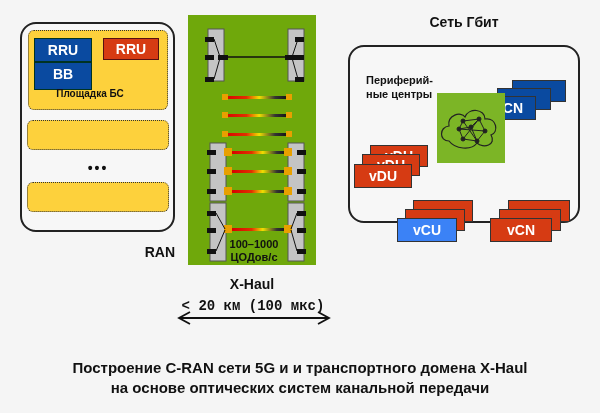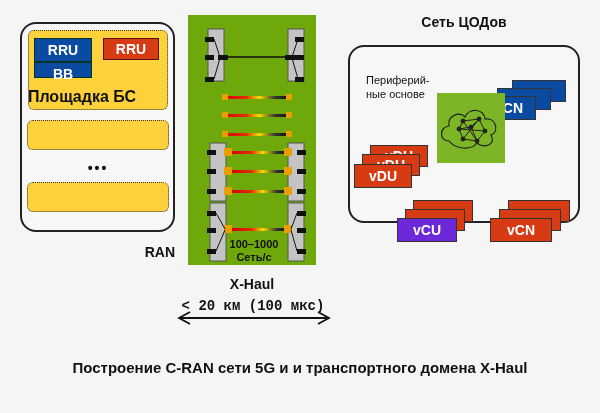--- a/index.html
+++ b/index.html
@@ -17,23 +17,23 @@
   .dc-box { left:348px; top:45px; width:232px; height:178px; border:2px solid #222; border-radius:16px; background:#f7f7f7; box-sizing:border-box; }
   .stack { position:absolute; }
   .stack div { position:absolute; box-sizing:border-box; border:1px solid #333;margin-top:32px; }
 </style>
 </head>
 <body>
 
 <div class="abs ran-box"></div>
 <div class="abs site" style="left:28px;top:30px;width:140px;height:80px;"></div>
 <div class="abs blue-box" style="left:34px;top:38px;width:58px;height:24px;line-height:22px;">RRU</div>
-<div class="abs blue-box" style="left:34px;top:62px;width:58px;height:16px;line-height:22px;">BB</div>
+<div class="abs blue-box" style="left:34px;top:62px;width:58px;height:28px;line-height:22px;">BB</div>
 <div class="abs red-box" style="left:103px;top:38px;width:56px;height:22px;line-height:20px;">RRU</div>
-<div class="abs label" style="left:12px;top:88px;width:140px;font-size:16px;">Площадка БС</div>
+<div class="abs label" style="left:20px;top:88px;width:140px;font-size:10px;">Площадка БС</div>
 <div class="abs site" style="left:27px;top:120px;width:142px;height:30px;"></div>
 <div class="abs label" style="left:28px;top:160px;width:140px;font-size:14px;letter-spacing:2px;">•••</div>
 <div class="abs site" style="left:27px;top:182px;width:142px;height:30px;"></div>
 <div class="abs label" style="left:20px;top:244px;width:155px;font-size:14px;text-align:right;">RAN</div>
 
 <div class="abs xhaul"></div>
 <svg class="abs" style="left:188px;top:15px;" width="128" height="250">
   <defs>
     <linearGradient id="fg" x1="0" x2="1">
       <stop offset="0" stop-color="#d80000"></stop>
@@ -107,35 +107,35 @@
     <rect x="109" y="196" width="9" height="5" fill="#111"></rect>
       <rect x="109" y="213" width="9" height="5" fill="#111"></rect>
       <rect x="109" y="234" width="9" height="5" fill="#111"></rect>
     <rect x="96" y="210" width="8" height="8" fill="#e8a000"></rect>
     <line x1="109" y1="198" x2="103" y2="214" stroke="#111"></line>
       <line x1="109" y1="236" x2="103" y2="215" stroke="#111"></line>
   </g>
 </svg>
 <div class="abs label" style="left:222px;top:238px;width:64px;font-size:11px;line-height:13px;text-align:center;">
   <div>100–1000</div>
-  <div>Сеть/с</div>
+  <div>ЦОДов/с</div>
 </div>
 <div class="abs label" style="left:188px;top:276px;width:128px;font-size:14px;text-align:center;">X-Haul</div>
 <div class="abs label" style="left:180px;top:298px;width:146px;font-size:14px;font-family:Liberation Mono, monospace;">&lt; 20 км (100 мкс)</div>
 <svg class="abs" style="left:176px;top:310px;" width="156" height="16">
   <line x1="3" y1="8" x2="153" y2="8" stroke="#111" stroke-width="1.8"></line>
   <polyline points="14,2 3,8 14,14" fill="none" stroke="#111" stroke-width="1.8"></polyline>
   <polyline points="142,2 153,8 142,14" fill="none" stroke="#111" stroke-width="1.8"></polyline>
 </svg>
 
-<div class="abs label" style="left:348px;top:14px;width:232px;font-size:14px;">Сеть ЦОДов</div>
+<div class="abs label" style="left:348px;top:14px;width:232px;font-size:14px;">Сеть Гбит</div>
 <div class="abs dc-box"></div>
-<div class="abs" style="left:366px;top:73px;font-size:11px;font-weight:normal;color:#111;line-height:14px;">
+<div class="abs" style="left:366px;top:73px;font-size:11px;font-weight:bold;color:#111;line-height:14px;">
   <div>Периферий-</div>
-  <div>ные основе</div>
+  <div>ные центры</div>
 </div>
 
 <div class="stack" style="left:482px;top:48px;">
   <div style="left:30px;top:0;width:54px;height:22px;background:#0a4aa0;"></div>
   <div style="left:15px;top:8px;width:54px;height:22px;background:#0a4aa0;"></div>
   <div style="left:0;top:16px;width:54px;height:24px;background:#0a4aa0;color:#fff;font-weight:bold;font-size:14px;text-align:center;line-height:22px;">vCN</div>
 </div>
 
 <div class="stack" style="left:354px;top:113px;">
   <div style="left:16px;top:0;width:58px;height:22px;background:#d63b13;color:#fff;font-weight:bold;font-size:14px;text-align:center;line-height:20px;">vDU</div>
@@ -166,24 +166,25 @@
         <circle cx="26" cy="46" r="2"></circle>
         <circle cx="22" cy="36" r="2"></circle>
         <circle cx="34" cy="34" r="2"></circle>
     </g>
   </svg>
 </div>
 
 <div class="stack" style="left:397px;top:168px;">
   <div style="left:16px;top:0;width:60px;height:22px;background:#d63b13;"></div>
   <div style="left:8px;top:9px;width:60px;height:22px;background:#d63b13;"></div>
-  <div style="left:0;top:18px;width:60px;height:24px;background:#6d28d9;color:#fff;font-weight:bold;font-size:14px;text-align:center;line-height:22px;">vCU</div>
+  <div style="left:0;top:18px;width:60px;height:24px;background:#3b82f6;color:#fff;font-weight:bold;font-size:14px;text-align:center;line-height:22px;">vCU</div>
 </div>
 
 <div class="stack" style="left:490px;top:168px;">
   <div style="left:18px;top:0;width:62px;height:22px;background:#d63b13;"></div>
   <div style="left:9px;top:9px;width:62px;height:22px;background:#d63b13;"></div>
   <div style="left:0;top:18px;width:62px;height:24px;background:#d63b13;color:#fff;font-weight:bold;font-size:14px;text-align:center;line-height:22px;">vCN</div>
 </div>
 
 <div class="abs label" style="left:0;top:358px;width:600px;font-size:15px;line-height:20px;">
   <div>Построение C-RAN сети 5G и и транспортного домена X-Haul</div>
+  <div>на основе оптических систем канальной передачи</div>
 </div>
 
 </body></html>

